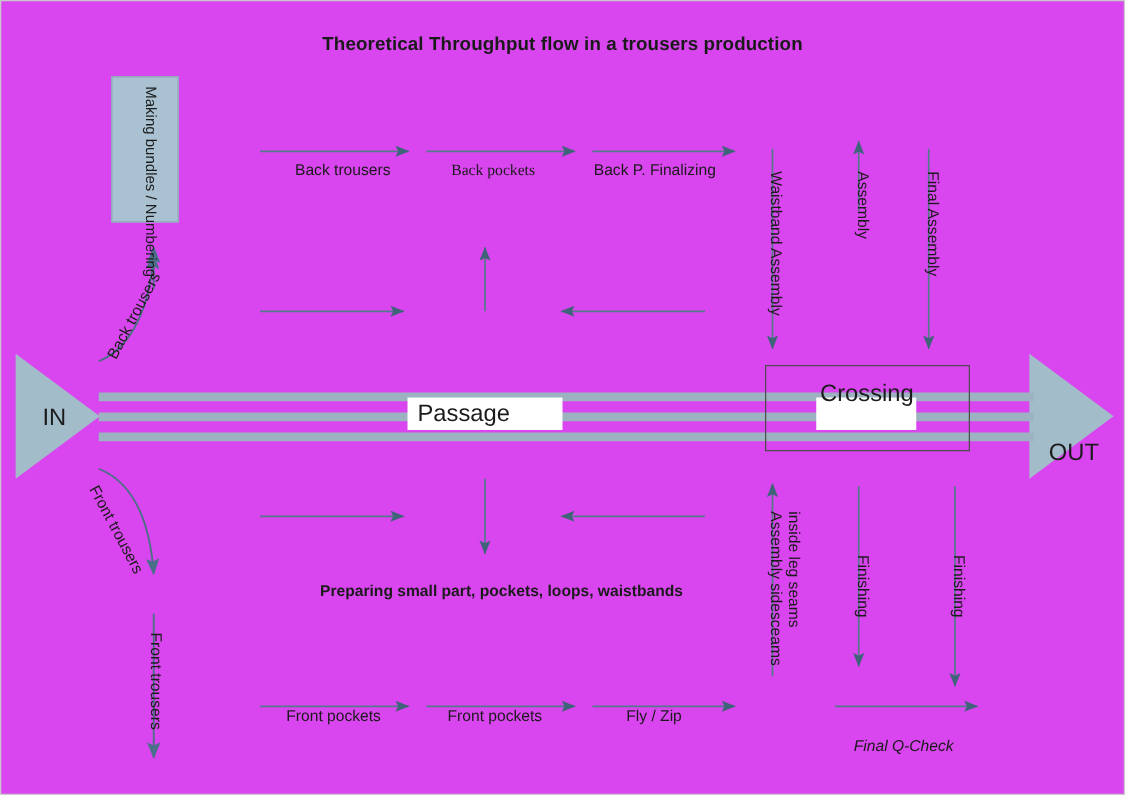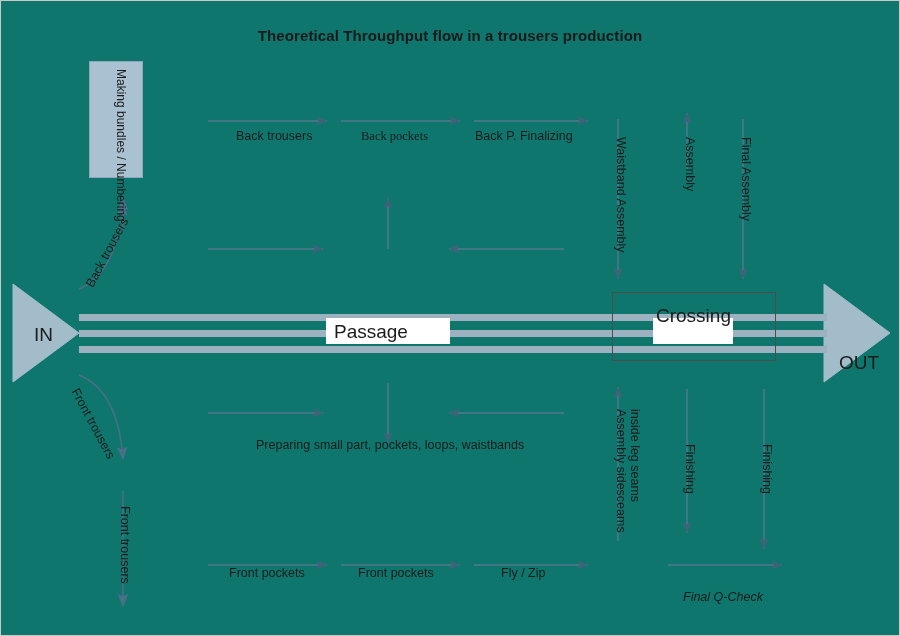--- a/index.html
+++ b/index.html
@@ -1,20 +1,20 @@
 <!DOCTYPE html>
 <html><head>
 <meta charset="utf-8">
 <style>
   html,body{margin:0;padding:0;background:#ffffff;}
   body{font-family:"Liberation Sans",sans-serif;}
   #canvas{
     position:relative;
     width:900px;height:636px;
-    background:#0f766e;
+    background:#d946ef;
     border:1px solid #c9c9c9;
     box-sizing:border-box;
     overflow:hidden;
     padding-left:20px;
   }
   .lbl{position:absolute;color:#1b1b1b;font-size:12.5px;white-space:nowrap;}
   .title{position:absolute;left:0;right:0;top:26px;text-align:center;
          font-size:15px;font-weight:bold;color:#1a1a1a;letter-spacing:.1px;}
   .big{font-size:19px;color:#1b1b1b;}
   .rot-cw{transform:rotate(90deg);transform-origin:0 0;}
@@ -109,21 +109,21 @@
   <div class="lbl big" style="left:655px;top:304px;">Crossing</div>
 
   <div class="lbl" style="left:82px;top:282px;transform:rotate(-62deg);transform-origin:0 0;">Back trousers</div>
   <div class="lbl" style="left:80px;top:385px;transform:rotate(62deg);transform-origin:0 0;">Front trousers</div>
   <div class="lbl rot-cw" style="left:131px;top:505px;">Front trousers</div>
 
   <div class="lbl" style="left:235px;top:128px;">Back trousers</div>
   <div class="lbl" style="left:360px;top:128px;font-family:Liberation Serif, serif;">Back pockets</div>
   <div class="lbl" style="left:474px;top:128px;">Back P. Finalizing</div>
 
-  <div class="lbl" style="left:255px;top:437px;">Preparing small part, pockets, loops, waistbands</div>
+  <div class="lbl" style="left:255px;top:465px;font-weight:bold;">Preparing small part, pockets, loops, waistbands</div>
 
   <div class="lbl" style="left:228px;top:565px;">Front pockets</div>
   <div class="lbl" style="left:357px;top:565px;">Front pockets</div>
   <div class="lbl" style="left:500px;top:565px;">Fly / Zip</div>
   <div class="lbl" style="left:682px;top:589px;font-style:italic;">Final Q-Check</div>
 
   <div class="lbl rot-cw" style="left:627px;top:136px;">Waistband Assembly</div>
   <div class="lbl rot-cw" style="left:696px;top:136px;">Assembly</div>
   <div class="lbl rot-cw" style="left:752px;top:136px;">Final Assembly</div>
 

